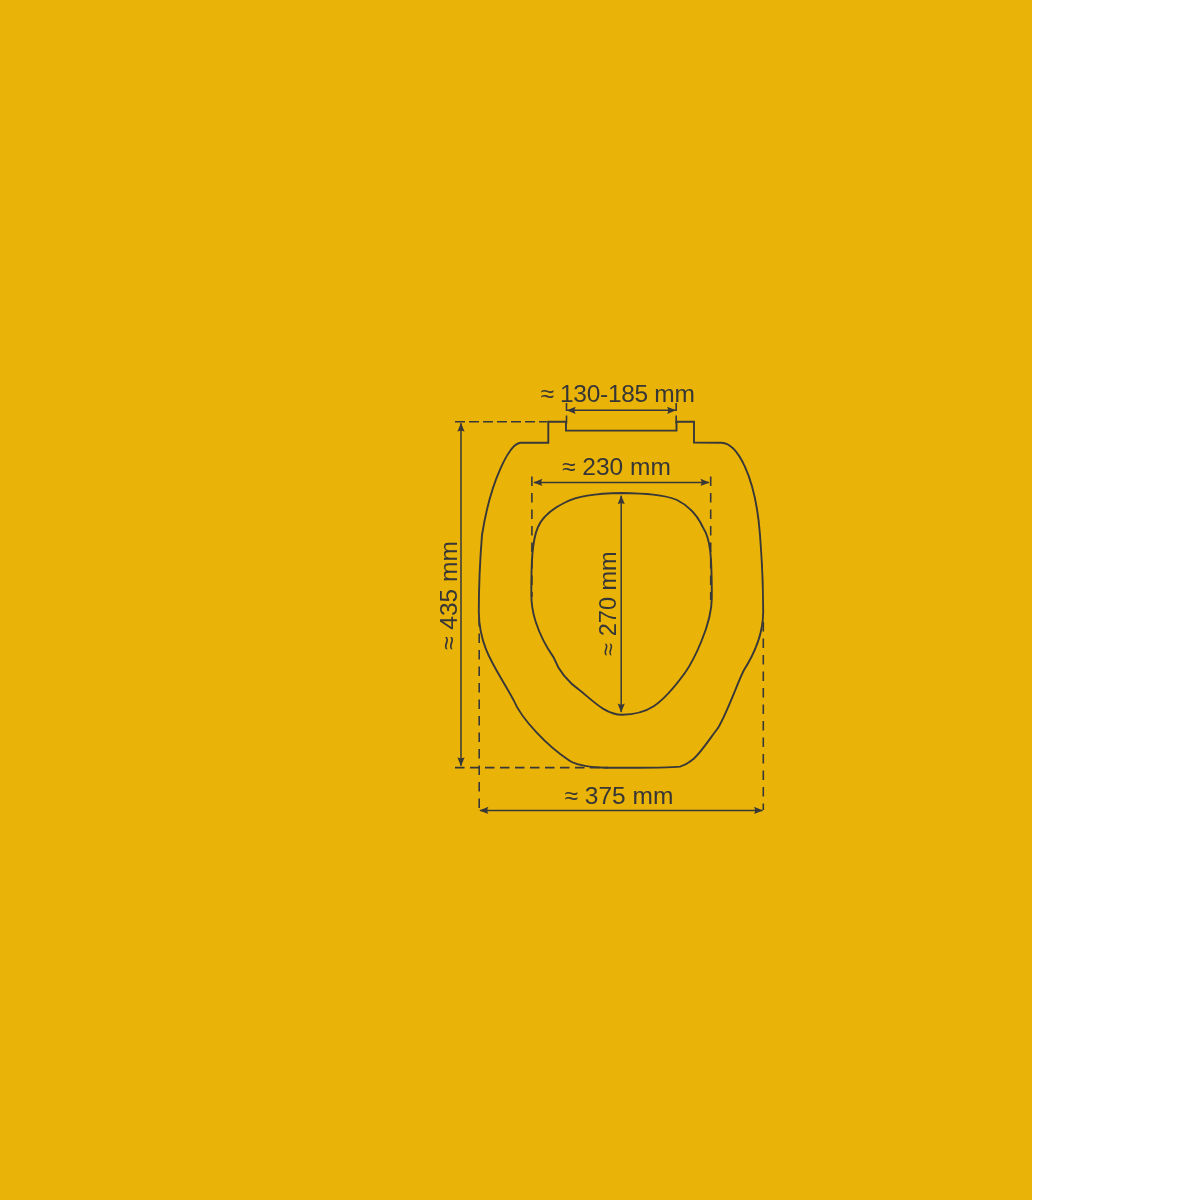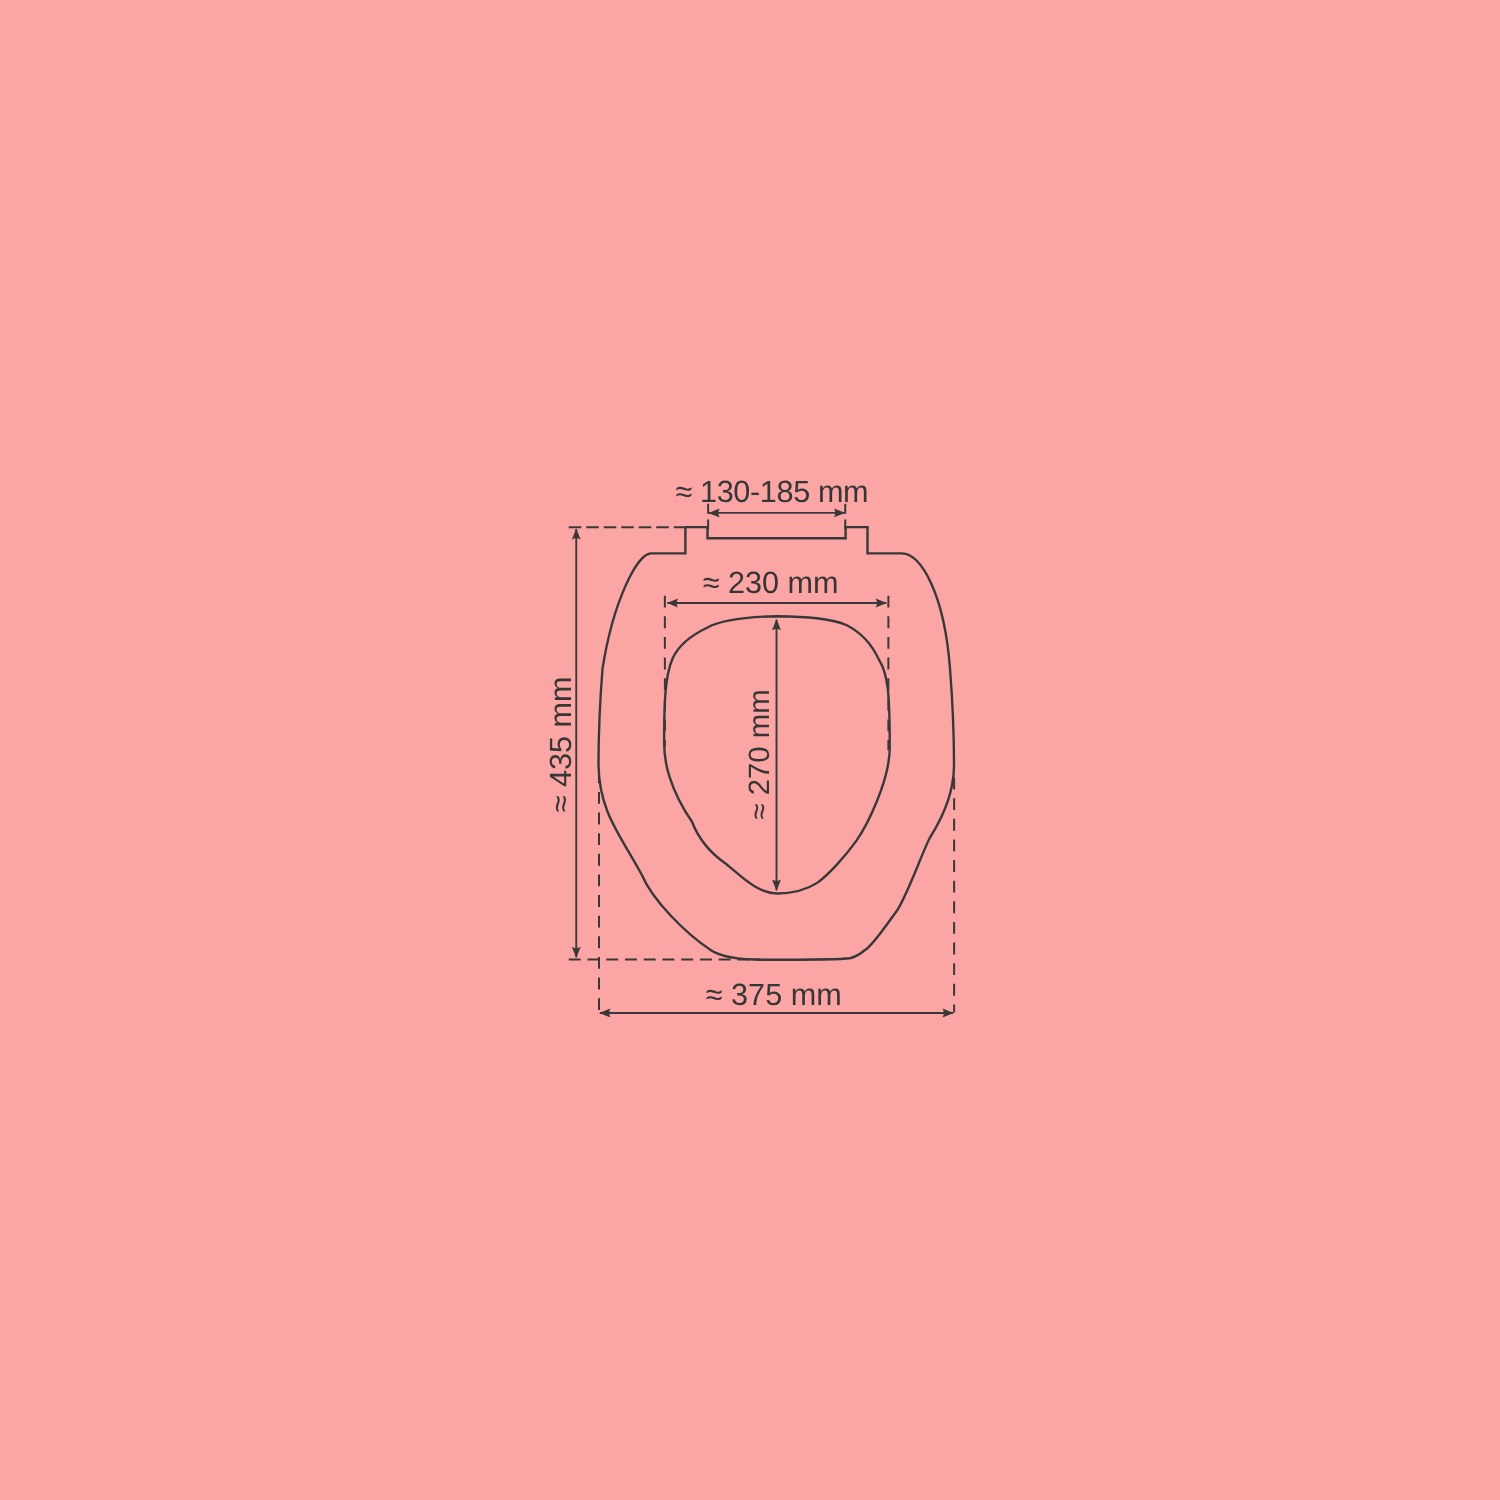--- a/index.html
+++ b/index.html
@@ -1,16 +1,16 @@
 <!DOCTYPE html>
 <html><head>
 <meta charset="utf-8">
 <style>
   html,body{margin:0;padding:0;background:#ffffff;}
-  .page{width:1200px;height:1200px;position:relative;background:#fca5a5;overflow:hidden;}
+  .page{width:1032px;height:1200px;position:relative;background:#eab308;overflow:hidden;}
   svg{position:absolute;left:0;top:0;}
   text{font-family:"Liberation Sans",sans-serif;fill:#363636;}
 </style>
 </head>
 <body>
 
 <div class="page">
 <svg width="1200" height="1200" viewBox="0 0 1200 1200">
   <defs>
     <marker id="ah" viewBox="0 0 9.5 8" refX="8.8" refY="4" markerWidth="9.5" markerHeight="8" markerUnits="userSpaceOnUse" orient="auto-start-reverse">

